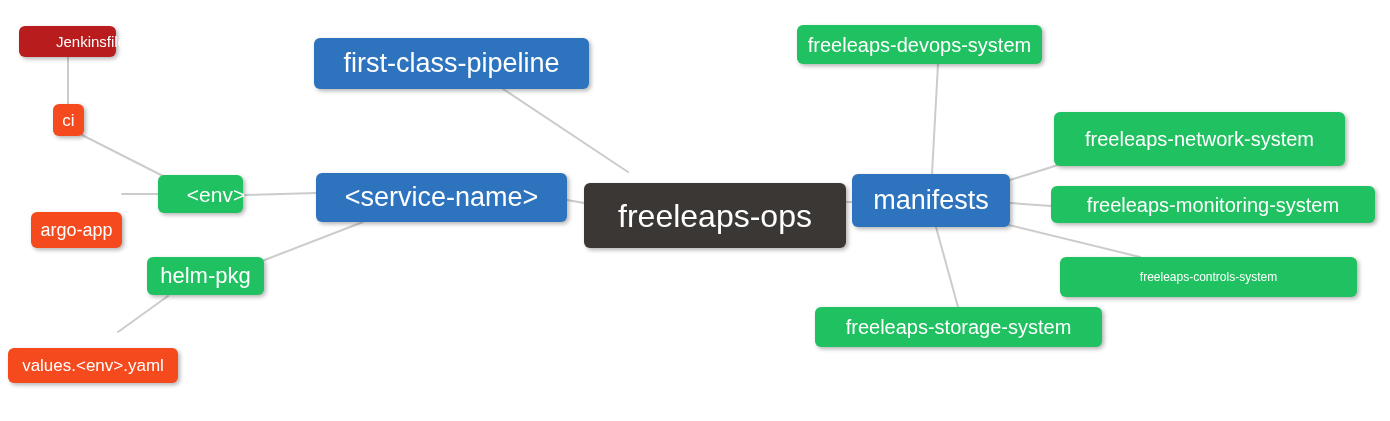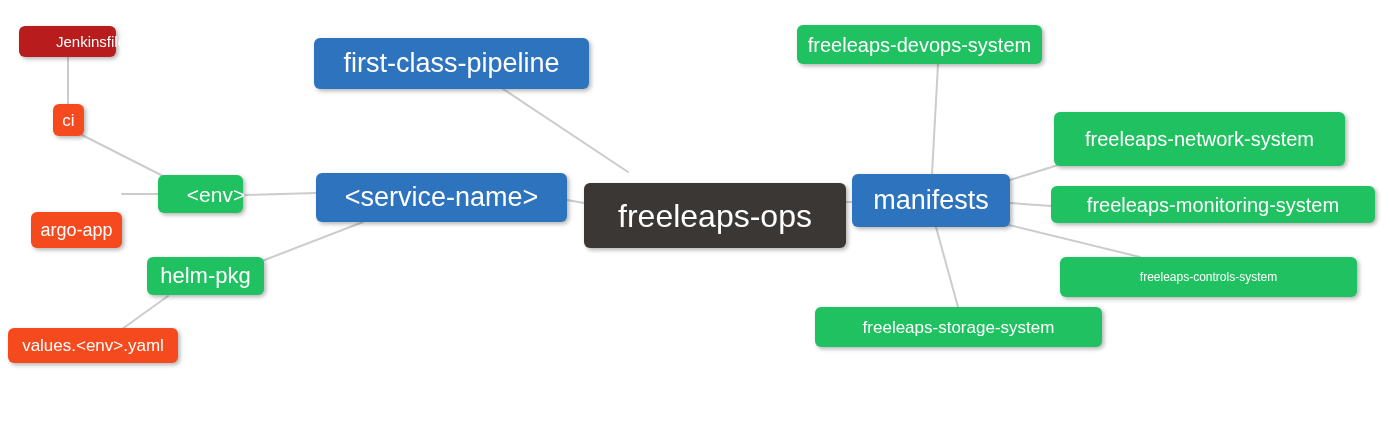--- a/index.html
+++ b/index.html
@@ -74,33 +74,33 @@
   <div class="node orange" style="left:19px; top:26px; width:97px; height:31px; font-size:15px;">Jenkinsfile</div>
 
   <div class="node red" style="left:53px; top:104px; width:31px; height:32px; font-size:17px;">ci</div>
 
   <div class="node red" style="left:31px; top:176px; width:91px; height:36px; font-size:18px;margin-top:36px;">argo-app</div>
 
   <div class="node green" style="left:158px; top:175px; width:85px; height:38px; font-size:21px;padding-left:31px;">&lt;env&gt;</div>
 
   <div class="node green" style="left:147px; top:257px; width:117px; height:38px; font-size:22px;">helm-pkg</div>
 
-  <div class="node red" style="left:8px; top:328px; width:170px; height:35px; font-size:17px;">values.&lt;env&gt;.yaml</div>
+  <div class="node red" style="left:8px; top:348px; width:170px; height:35px; font-size:17px;">values.&lt;env&gt;.yaml</div>
 
   <div class="node blue" style="left:314px; top:38px; width:275px; height:51px; font-size:27px;">first-class-pipeline</div>
 
   <div class="node blue" style="left:316px; top:173px; width:251px; height:49px; font-size:27px;">&lt;service-name&gt;</div>
 
   <div class="node root" style="left:584px; top:183px; width:262px; height:65px; font-size:32px;">freeleaps-ops</div>
 
   <div class="node blue" style="left:852px; top:174px; width:158px; height:53px; font-size:27px;">manifests</div>
 
   <div class="node green" style="left:797px; top:25px; width:245px; height:39px; font-size:20px;">freeleaps-devops-system</div>
 
   <div class="node green" style="left:1054px; top:112px; width:291px; height:54px; font-size:20px;">freeleaps-network-system</div>
 
   <div class="node green" style="left:1051px; top:186px; width:324px; height:37px; font-size:20px;">freeleaps-monitoring-system</div>
 
   <div class="node green" style="left:1060px; top:257px; width:297px; height:40px; font-size:12px;">freeleaps-controls-system</div>
 
-  <div class="node green" style="left:815px; top:307px; width:287px; height:40px; font-size:17px;">freeleaps-storage-system</div>
+  <div class="node green" style="left:815px; top:307px; width:287px; height:40px; font-size:20px;">freeleaps-storage-system</div>
 
 </div>
 
 </body></html>

